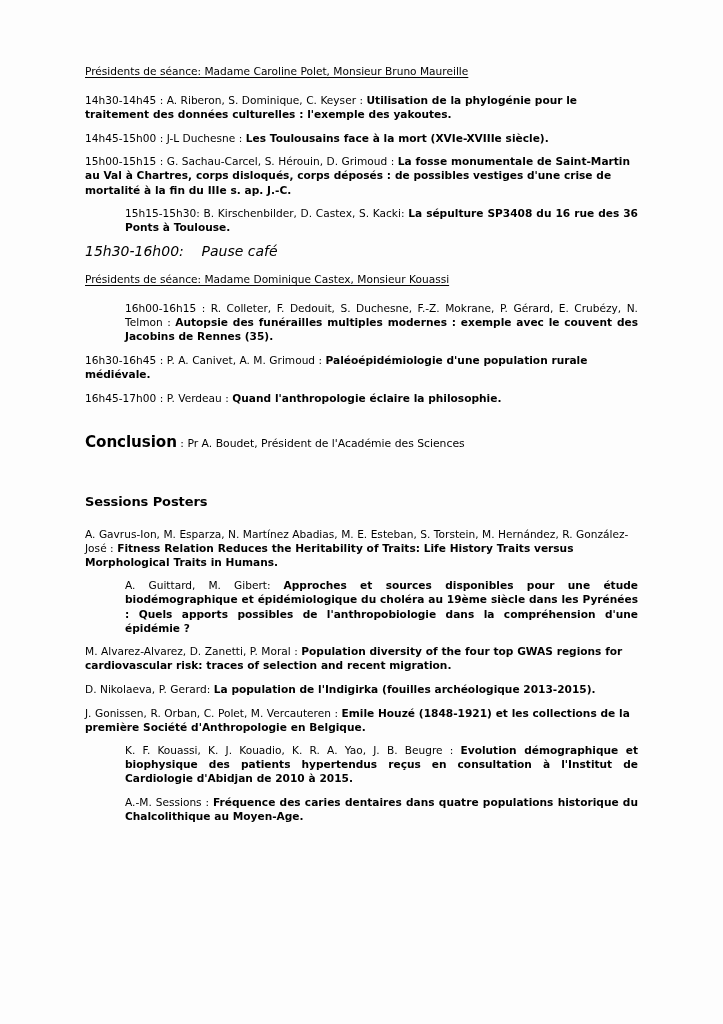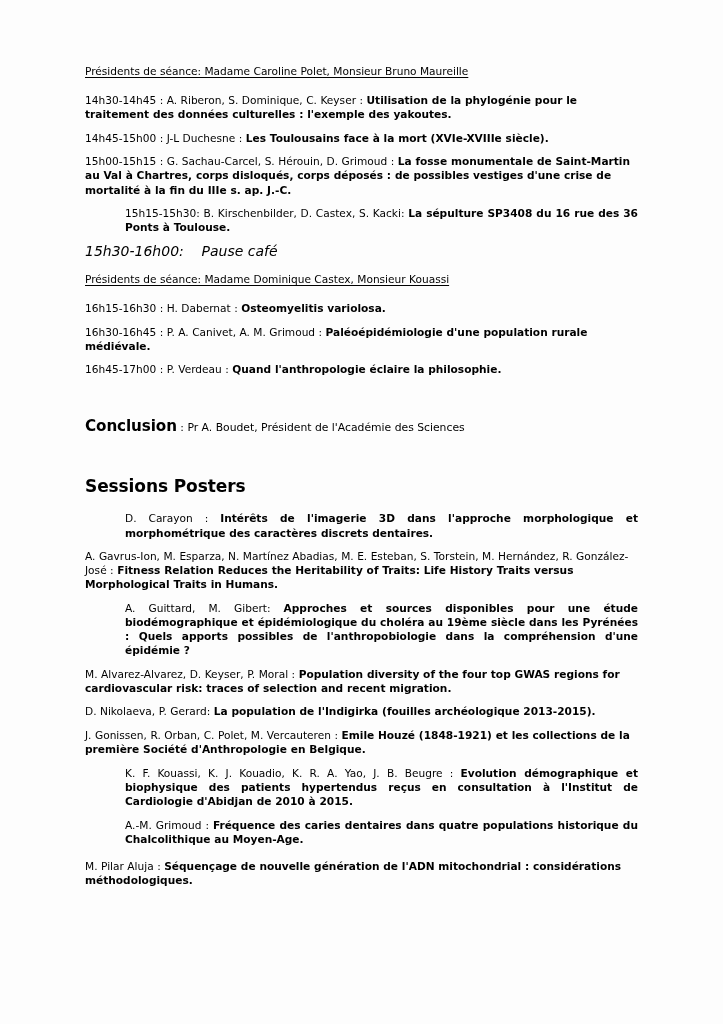--- a/index.html
+++ b/index.html
@@ -57,35 +57,35 @@
   .break {
     font-size: 14px;
     line-height: 14.1px;
     font-style: italic;
     margin: 0 0 0 0;
     white-space: pre;
   }
 
   
   .conclusion {
-    margin: 43px 0 0 0;
+    margin: 30px 0 0 0;
     font-size: 10.8px;
     line-height: 15px;
   }
   .conclusion .hd {
     font-size: 15.2px;
     font-weight: bold;
     letter-spacing: -0.1px;
   }
   .conclusion .rest { font-size: 10.8px; }
 
   
   .posters-hd {
     margin: 42px 0 16px 0;
-    font-size: 17px;
+    font-size: 13px;
     font-weight: bold;
     line-height: 18px;
     letter-spacing: -0.1px;
   }
 
   .sp-gap { margin-bottom: 13px; }
   .lead-space { }
 </style>
 </head>
 <body>
@@ -101,43 +101,41 @@
     <p class="entry"><span>14h45-15h00 : J-L Duchesne : </span><span class="t">Les Toulousains face à la mort (XVIe-XVIIIe siècle).</span></p>
 
     <p class="entry"><span>15h00-15h15 : G. Sachau-Carcel, S. Hérouin, D. Grimoud : </span><span class="t">La fosse monumentale de Saint-Martin au Val à Chartres, corps disloqués, corps déposés : de possibles vestiges d'une crise de mortalité à la fin du IIIe s. ap. J.-C.</span></p>
 
     <p class="entry justify"><span>15h15-15h30: B. Kirschenbilder, D. Castex, S. Kacki: </span><span class="t">La sépulture SP3408 du 16 rue des 36 Ponts à Toulouse.</span></p>
 
     <p class="break">15h30-16h00:    Pause café</p>
 
     <p class="chair second"><span>Présidents de séance: Madame Dominique Castex, Monsieur Kouassi</span></p>
 
+    <p class="entry justify"><span>16h00-16h15 : R. Colleter, F. Dedouit, S. Duchesne, F.-Z. Mokrane, P. Gérard, E. Crubézy, N. Telmon : </span><span class="t">Autopsie des funérailles multiples modernes : exemple avec le couvent des Jacobins de Rennes (35).</span></p>
 
-    <p class="entry"><span>16h15-16h30 : H. Dabernat : </span><span class="t">Osteomyelitis variolosa.</span></p>
 
     <p class="entry"><span>16h30-16h45 : P. A. Canivet, A. M. Grimoud : </span><span class="t">Paléoépidémiologie d'une population rurale médiévale.</span></p>
 
     <p class="entry"><span>16h45-17h00 : P. Verdeau : </span><span class="t">Quand l'anthropologie éclaire la philosophie.</span></p>
 
     <p class="conclusion"><span class="hd">Conclusion</span><span class="rest"> : Pr A. Boudet, Président de l'Académie des Sciences</span></p>
 
     <h2 class="posters-hd">Sessions Posters</h2>
 
-    <p class="entry justify"><span>D. Carayon : </span><span class="t">Intérêts de l'imagerie 3D dans l'approche morphologique et morphométrique des caractères discrets dentaires.</span></p>
 
     <p class="entry"><span>A. Gavrus-Ion, M. Esparza, N. Martínez Abadias, M. E. Esteban, S. Torstein, M. Hernández, R. González-José : </span><span class="t">Fitness Relation Reduces the Heritability of Traits: Life History Traits versus Morphological Traits in Humans.</span></p>
 
     <p class="entry justify"><span>A. Guittard, M. Gibert: </span><span class="t">Approches et sources disponibles pour une étude biodémographique et épidémiologique du choléra au 19ème siècle dans les Pyrénées : Quels apports possibles de l'anthropobiologie dans la compréhension d'une épidémie ?</span></p>
 
-    <p class="entry"><span>M. Alvarez-Alvarez, D. Keyser, P. Moral : </span><span class="t">Population diversity of the four top GWAS regions for cardiovascular risk: traces of selection and recent migration.</span></p>
+    <p class="entry"><span>M. Alvarez-Alvarez, D. Zanetti, P. Moral : </span><span class="t">Population diversity of the four top GWAS regions for cardiovascular risk: traces of selection and recent migration.</span></p>
 
     <p class="entry"><span>D. Nikolaeva, P. Gerard: </span><span class="t">La population de l'Indigirka (fouilles archéologique 2013-2015).</span></p>
 
     <p class="entry"><span>J. Gonissen, R. Orban, C. Polet, M. Vercauteren : </span><span class="t">Emile Houzé (1848-1921) et les collections de la première Société d'Anthropologie en Belgique.</span></p>
 
     <p class="entry justify"><span>K. F.  Kouassi, K. J. Kouadio, K. R. A. Yao, J. B. Beugre : </span><span class="t">Evolution démographique et biophysique des patients hypertendus reçus en consultation à l'Institut de Cardiologie d'Abidjan de 2010 à 2015.</span></p>
 
-    <p class="entry justify sp-gap"><span>A.-M. Grimoud : </span><span class="t">Fréquence des caries dentaires dans quatre populations historique du Chalcolithique au Moyen-Age.</span></p>
+    <p class="entry justify sp-gap"><span>A.-M. Sessions : </span><span class="t">Fréquence des caries dentaires dans quatre populations historique du Chalcolithique au Moyen-Age.</span></p>
 
-    <p class="entry lead-space"><span> M. Pilar Aluja : </span><span class="t">Séquençage de nouvelle génération de l'ADN mitochondrial : considérations méthodologiques.</span></p>
 
   </div>
 </div>
 
 </body></html>

